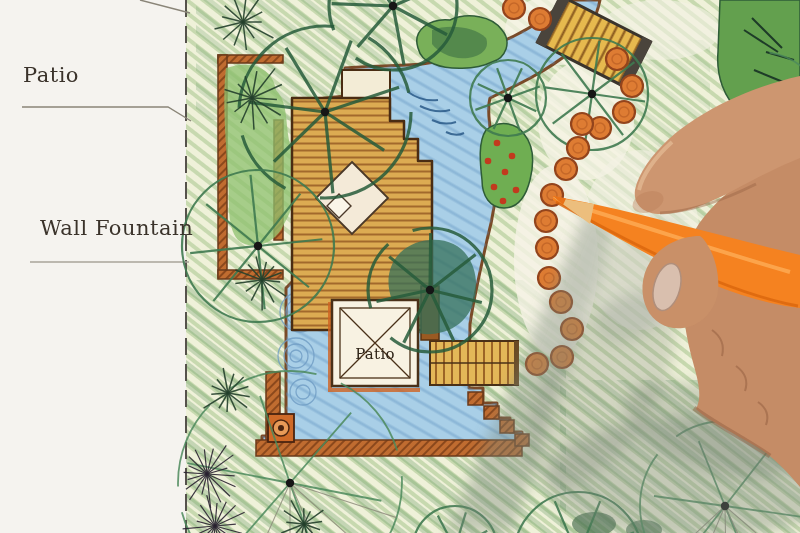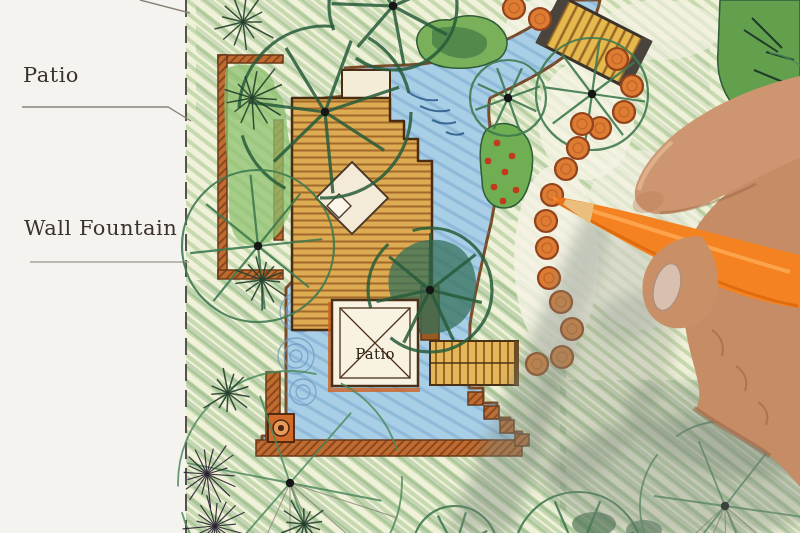--- a/index.html
+++ b/index.html
@@ -551,16 +551,16 @@
     <path d="M800,76 C748,88 702,110 670,138 C652,154 638,174 635,190
              C633,203 642,213 658,214 C680,215 706,205 734,190
              C758,177 780,166 800,158 Z" fill="#cd9670"></path>
     <path d="M672,142 C654,158 642,176 639,190" stroke="#eac39c" stroke-width="4" fill="none" opacity="0.6"></path>
     <ellipse cx="648" cy="202" rx="16" ry="10" fill="#b87c58" opacity="0.4" transform="rotate(-20 648 202)"></ellipse>
     <path d="M660,213 C690,212 724,200 756,184" stroke="#9a6445" stroke-width="3" fill="none" opacity="0.45"></path>
   </g>
 </svg>
 
 <div class="label big" style="left:23px;top:63px;">Patio</div>
-<div class="label big" style="left:24px;top:216px;text-align:right;">Wall Fountain</div>
+<div class="label big" style="left:40px;top:216px;text-align:right;">Wall Fountain</div>
 <div class="label small" style="left:375px;top:354px;">Patio</div>
 
 </div>
 
 </body></html>

